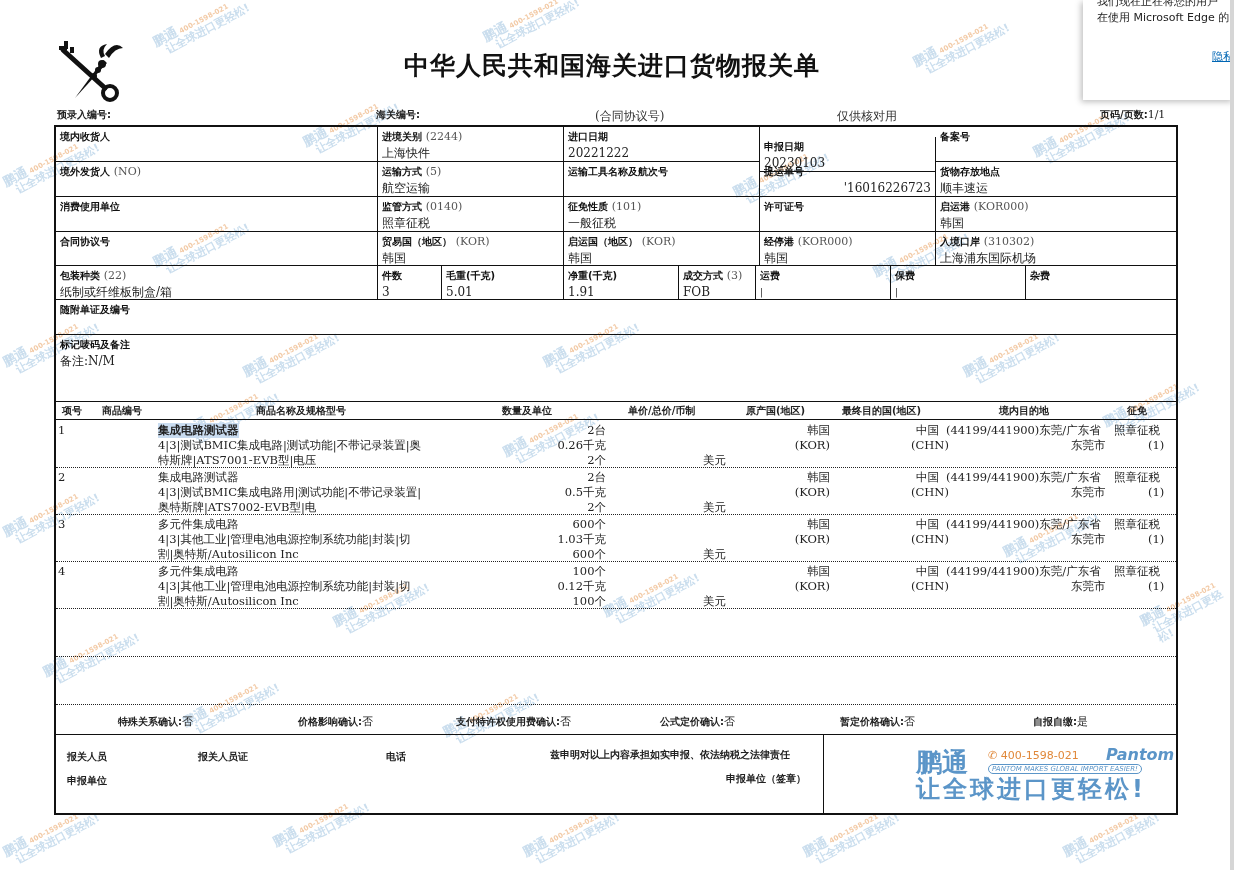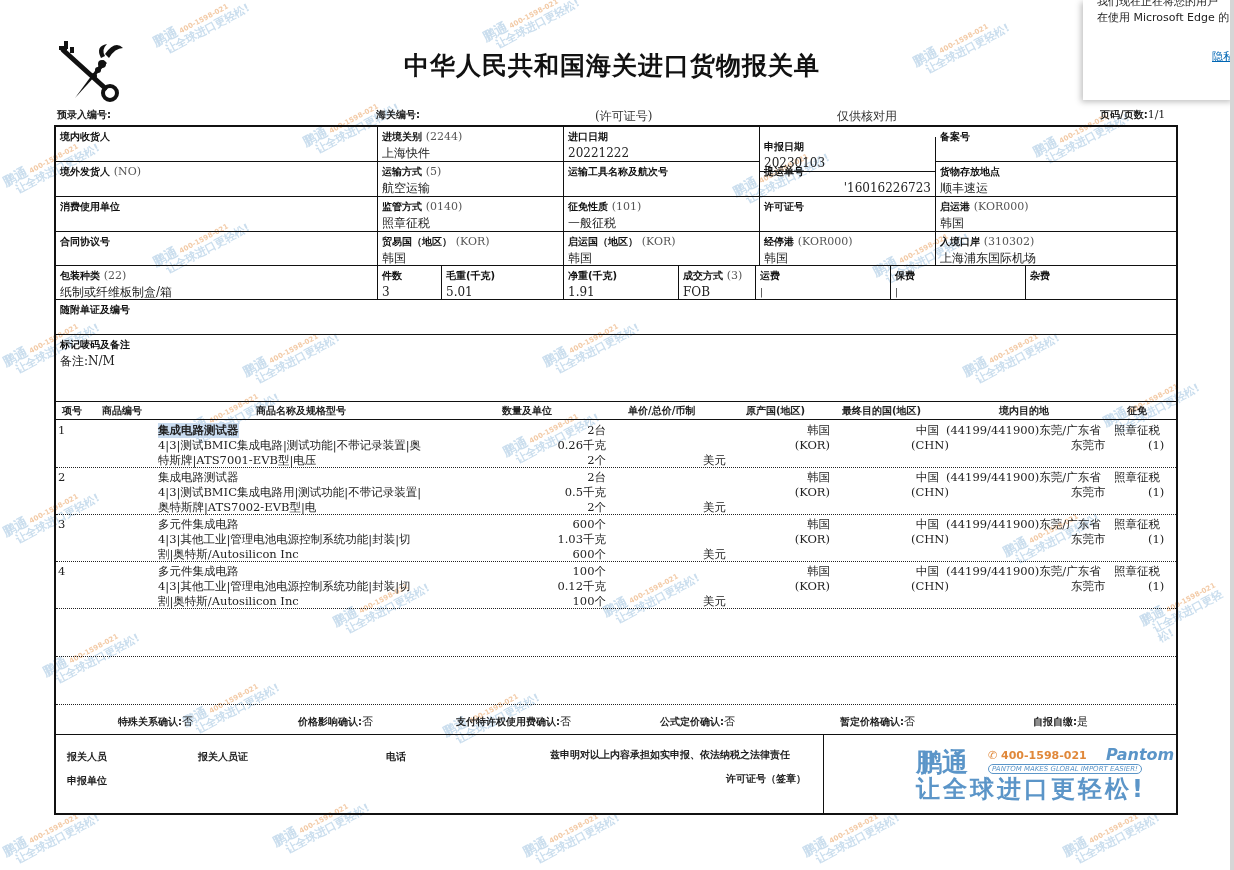--- a/index.html
+++ b/index.html
@@ -40,21 +40,21 @@
 
   .confirm { position: absolute; left: 0; top: 578px; width: 1120px; height: 30px; border-bottom: 1.5px solid #111; font-size: 11px; }
   .confirm span { position: absolute; top: 9px; }
   .confirm b { font-family: "DejaVu Sans", sans-serif; font-size: 10px; font-weight: bold; }
 
   .foot { position: absolute; top: 608px; height: 78px; font-family: "DejaVu Sans", sans-serif; font-size: 10px; font-weight: bold; }
   .foot span { position: absolute; }
 
   .brand { position: absolute; left: 862px; top: 620px; width: 260px; height: 60px; }
   .brand .cn { position: absolute; left: 0; top: 0; font-family: "DejaVu Sans", sans-serif; font-size: 26px; font-weight: bold; color: #5b95c8; }
-  .brand .phone { position: absolute; left: 72px; top: 4px; font-family: "DejaVu Sans", sans-serif; font-size: 11px; font-weight: bold; color: #e0883a; }
+  .brand .phone { position: absolute; left: 72px; top: 4px; font-family: "DejaVu Sans", sans-serif; font-size: 11px; font-weight: normal; color: #e0883a; }
   .brand .pantom { position: absolute; left: 190px; top: 0; font-family: "DejaVu Sans", sans-serif; font-size: 16px; font-weight: bold; font-style: italic; color: #5b95c8; }
   .brand .tag { position: absolute; left: 72px; top: 19px; font-family: "DejaVu Sans", sans-serif; font-size: 7px; font-style: italic; color: #5b95c8; border: 1px solid #5b95c8; border-radius: 6px; padding: 0 3px; }
   .brand .slogan { position: absolute; left: 0; top: 28px; font-family: "DejaVu Sans", sans-serif; font-size: 24px; font-weight: bold; color: #5b95c8; letter-spacing: 3px; }
 
   .edge-popup { position: absolute; left: 1083px; top: 0; width: 151px; height: 100px; background: #fff; box-shadow: -2px 2px 6px rgba(0,0,0,.25); font-family: "DejaVu Sans", sans-serif; font-size: 11px; color: #222; overflow: hidden; }
   .edge-popup .l1 { position: absolute; left: 14px; top: -6px; white-space: nowrap; }
   .edge-popup .l2 { position: absolute; left: 14px; top: 10px; white-space: nowrap; }
   .edge-popup .link { position: absolute; left: 129px; top: 49px; color: #0066b4; text-decoration: underline; white-space: nowrap; }
   .edge-popup .mask { position: absolute; left: 0; top: 26px; width: 128px; height: 80px; background: #fff; }
 
@@ -110,21 +110,21 @@
       <circle cx="47" cy="26" r="4"></circle>
       <circle cx="43" cy="32" r="3"></circle>
       <circle cx="39" cy="38" r="3"></circle>
     </g>
   </svg>
 
   <div class="title">中华人民共和国海关进口货物报关单</div>
 
   <div class="hdr" style="left:57px"><b>预录入编号:</b></div>
   <div class="hdr" style="left:376px"><b>海关编号:</b></div>
-  <div class="hdr" style="left:595px;font-size:12px;color:#333">(许可证号)</div>
+  <div class="hdr" style="left:595px;font-size:12px;color:#333">(合同协议号)</div>
   <div class="hdr" style="left:837px;font-size:12px;color:#333">仅供核对用</div>
   <div class="hdr" style="left:1100px"><b>页码/页数:</b><span>1/1</span></div>
 
   <div class="form">
 
     <div class="cell" style="left:0;top:0;width:322px;height:35px"><span class="lbl">境内收货人</span></div>
     <div class="cell" style="left:322px;top:0;width:186px;height:35px"><span class="lbl">进境关别</span> <span class="code">(2244)</span><span class="val">上海快件</span></div>
     <div class="cell" style="left:508px;top:0;width:196px;height:35px"><span class="lbl">进口日期</span><span class="val">20221222</span></div>
     <div class="cell" style="left:704px;top:10px;width:176px;height:35px"><span class="lbl">申报日期</span><span class="val">20230103</span></div>
     <div class="cell noR" style="left:880px;top:0;width:240px;height:35px"><span class="lbl">备案号</span></div>
@@ -255,21 +255,21 @@
       <span style="left:784px"><b>暂定价格确认:</b><i style="font-style:normal">否</i></span>
       <span style="left:977px"><b>自报自缴:</b><i style="font-style:normal">是</i></span>
     </div>
 
     <div class="foot" style="left:0;width:768px;border-right:1.5px solid #111">
       <span style="left:11px;top:15px">报关人员</span>
       <span style="left:142px;top:15px">报关人员证</span>
       <span style="left:330px;top:15px">电话</span>
       <span style="left:494px;top:13px">兹申明对以上内容承担如实申报、依法纳税之法律责任</span>
       <span style="left:11px;top:39px">申报单位</span>
-      <span style="left:670px;top:37px">许可证号（签章）</span>
+      <span style="left:670px;top:37px">申报单位（签章）</span>
     </div>
   </div>
 
   <div class="brand" style="left:916px;top:745px">
     <span class="cn">鹏通</span>
     <span class="phone"><span>✆ </span><span>400-1598-021</span></span>
     <span class="pantom">Pantom</span>
     <span class="tag">PANTOM MAKES GLOBAL IMPORT EASIER!</span>
     <span class="slogan">让全球进口更轻松!</span>
   </div>

